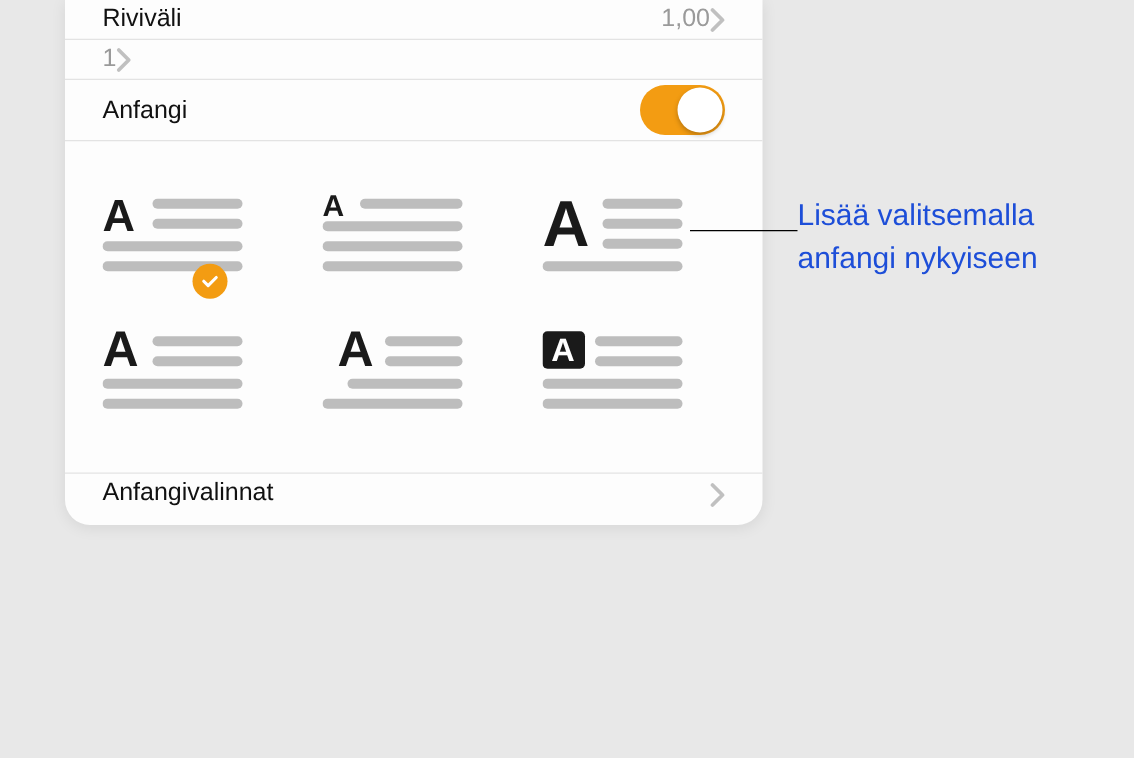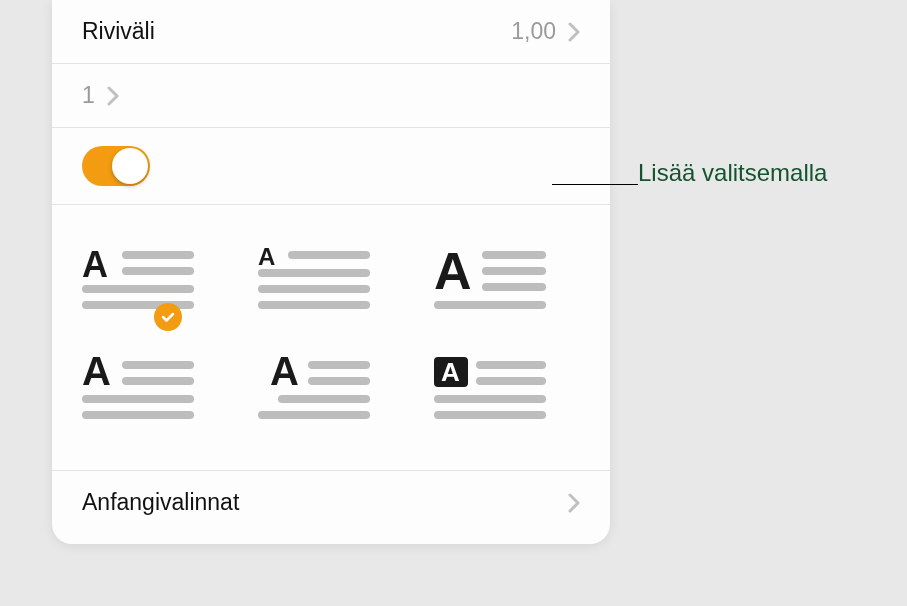--- a/index.html
+++ b/index.html
@@ -21,35 +21,35 @@
       width: 558px;
       background: #fdfdfd;
       border-radius: 0 0 20px 20px;
       box-shadow: 0 2px 12px rgba(0,0,0,0.08);
       padding-bottom: 10px;
     }
     .row {
       display: flex;
       align-items: center;
       justify-content: space-between;
-      padding: 18px 30px;
+      padding: 4px 30px;
       border-bottom: 1px solid #e3e3e3;
-      font-size: 23px;
+      font-size: 20px;
       color: #111;
     }
     .row:last-child {
       border-bottom: none;
+      align-items: flex-end;
     }
     .row-left {
       flex: 1;
     }
     .row-right {
       display: flex;
       align-items: center;
-      gap: 12px;
       color: #9a9a9a;
     }
     .chevron {
       width: 12px;
       height: 20px;
       display: flex;
       align-items: center;
       justify-content: center;
     }
     .chevron svg {
@@ -105,21 +105,21 @@
     }
     .check-badge svg {
       width: 16px;
       height: 16px;
     }
     .callout {
       position: absolute;
       left: 638px;
       top: 156px;
       font-size: 24px;
-      color: #14532d;
+      color: #1d4ed8;
       line-height: 1.4;
       width: 250px;
     }
     .callout-line {
       position: absolute;
       left: 552px;
       top: 184px;
       width: 86px;
       height: 1px;
       background: #000;
@@ -147,20 +147,21 @@
       <span>1</span>
       <span class="chevron">
         <svg viewBox="0 0 12 20">
             <path d="M2 2 L10 10 L2 18" stroke="#c0c0c0" stroke-width="3" fill="none" stroke-linecap="round" stroke-linejoin="round"></path>
           </svg>
       </span>
     </div>
   </div>
 
   <div class="row">
+    <div class="row-left">Anfangi</div>
     <div class="row-right">
       <span class="toggle">
         <span class="toggle-knob"></span>
       </span>
     </div>
   </div>
 
   <div class="style-grid">
 
     <div class="style-option">
@@ -241,13 +242,14 @@
       </span>
     </div>
   </div>
 
 </div>
 
 <div class="callout-line"></div>
 
 <div class="callout">
   <div>Lisää valitsemalla</div>
+  <div>anfangi nykyiseen</div>
 </div>
 
 </body></html>

